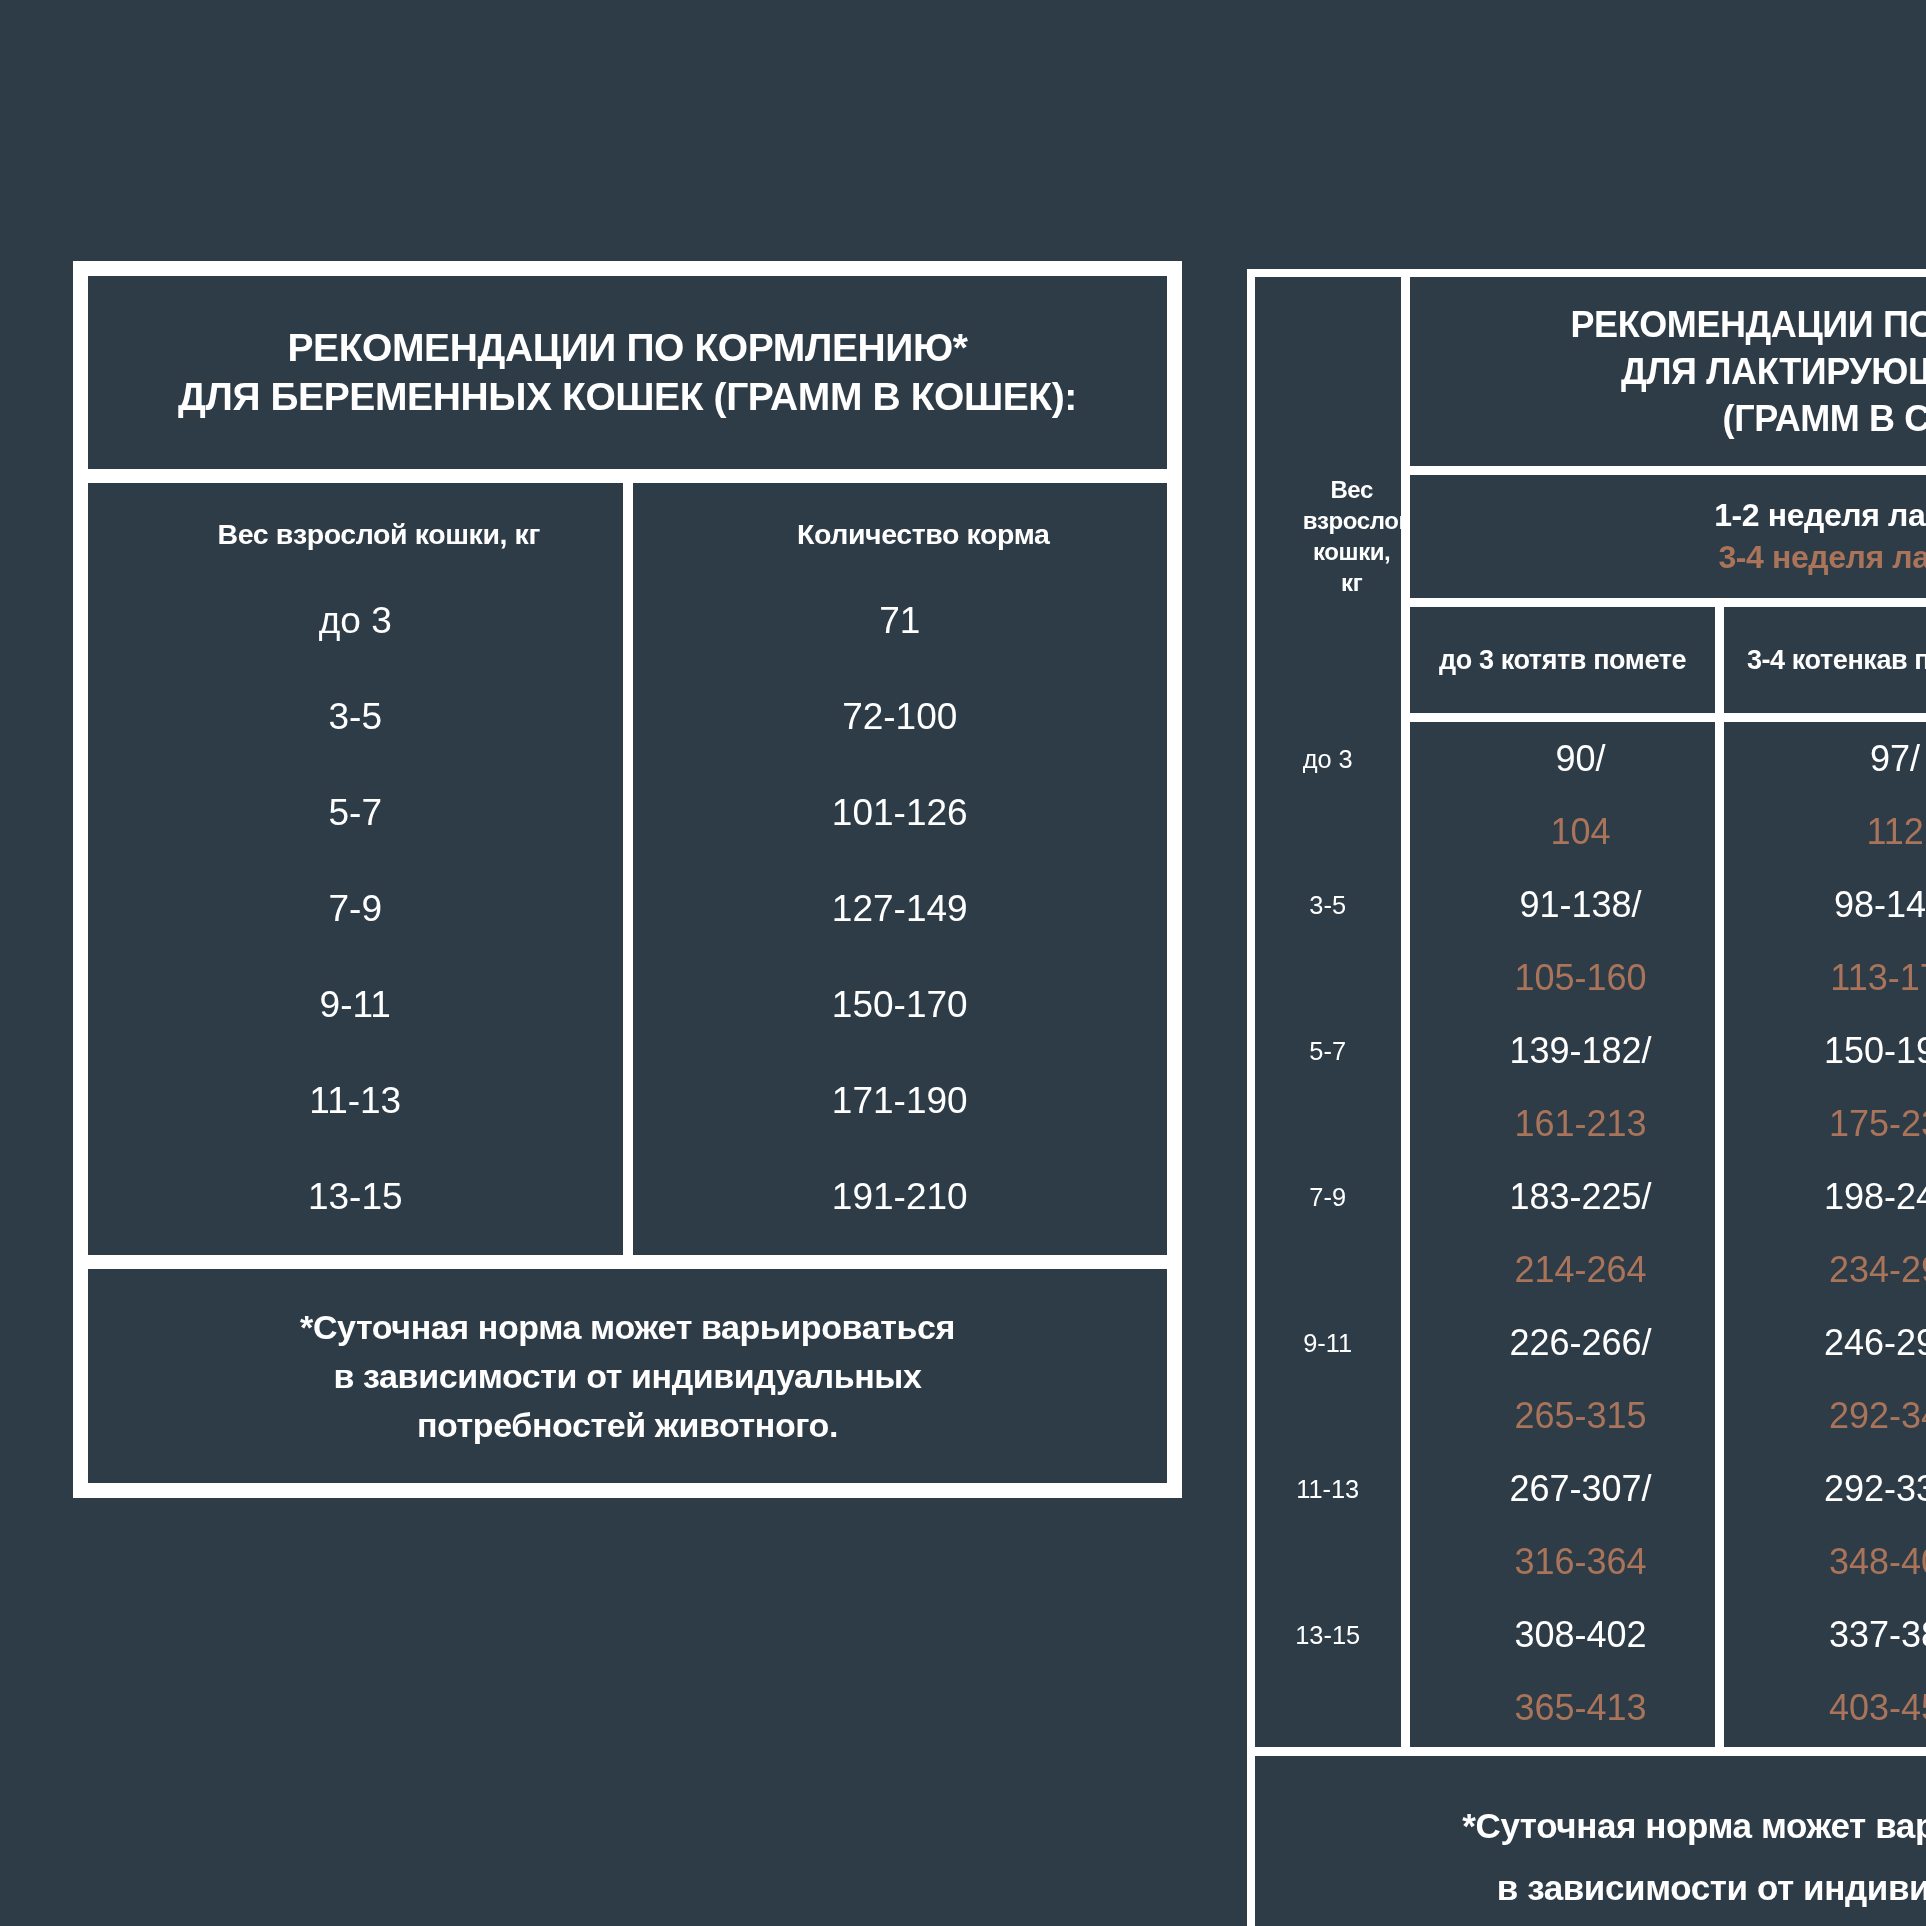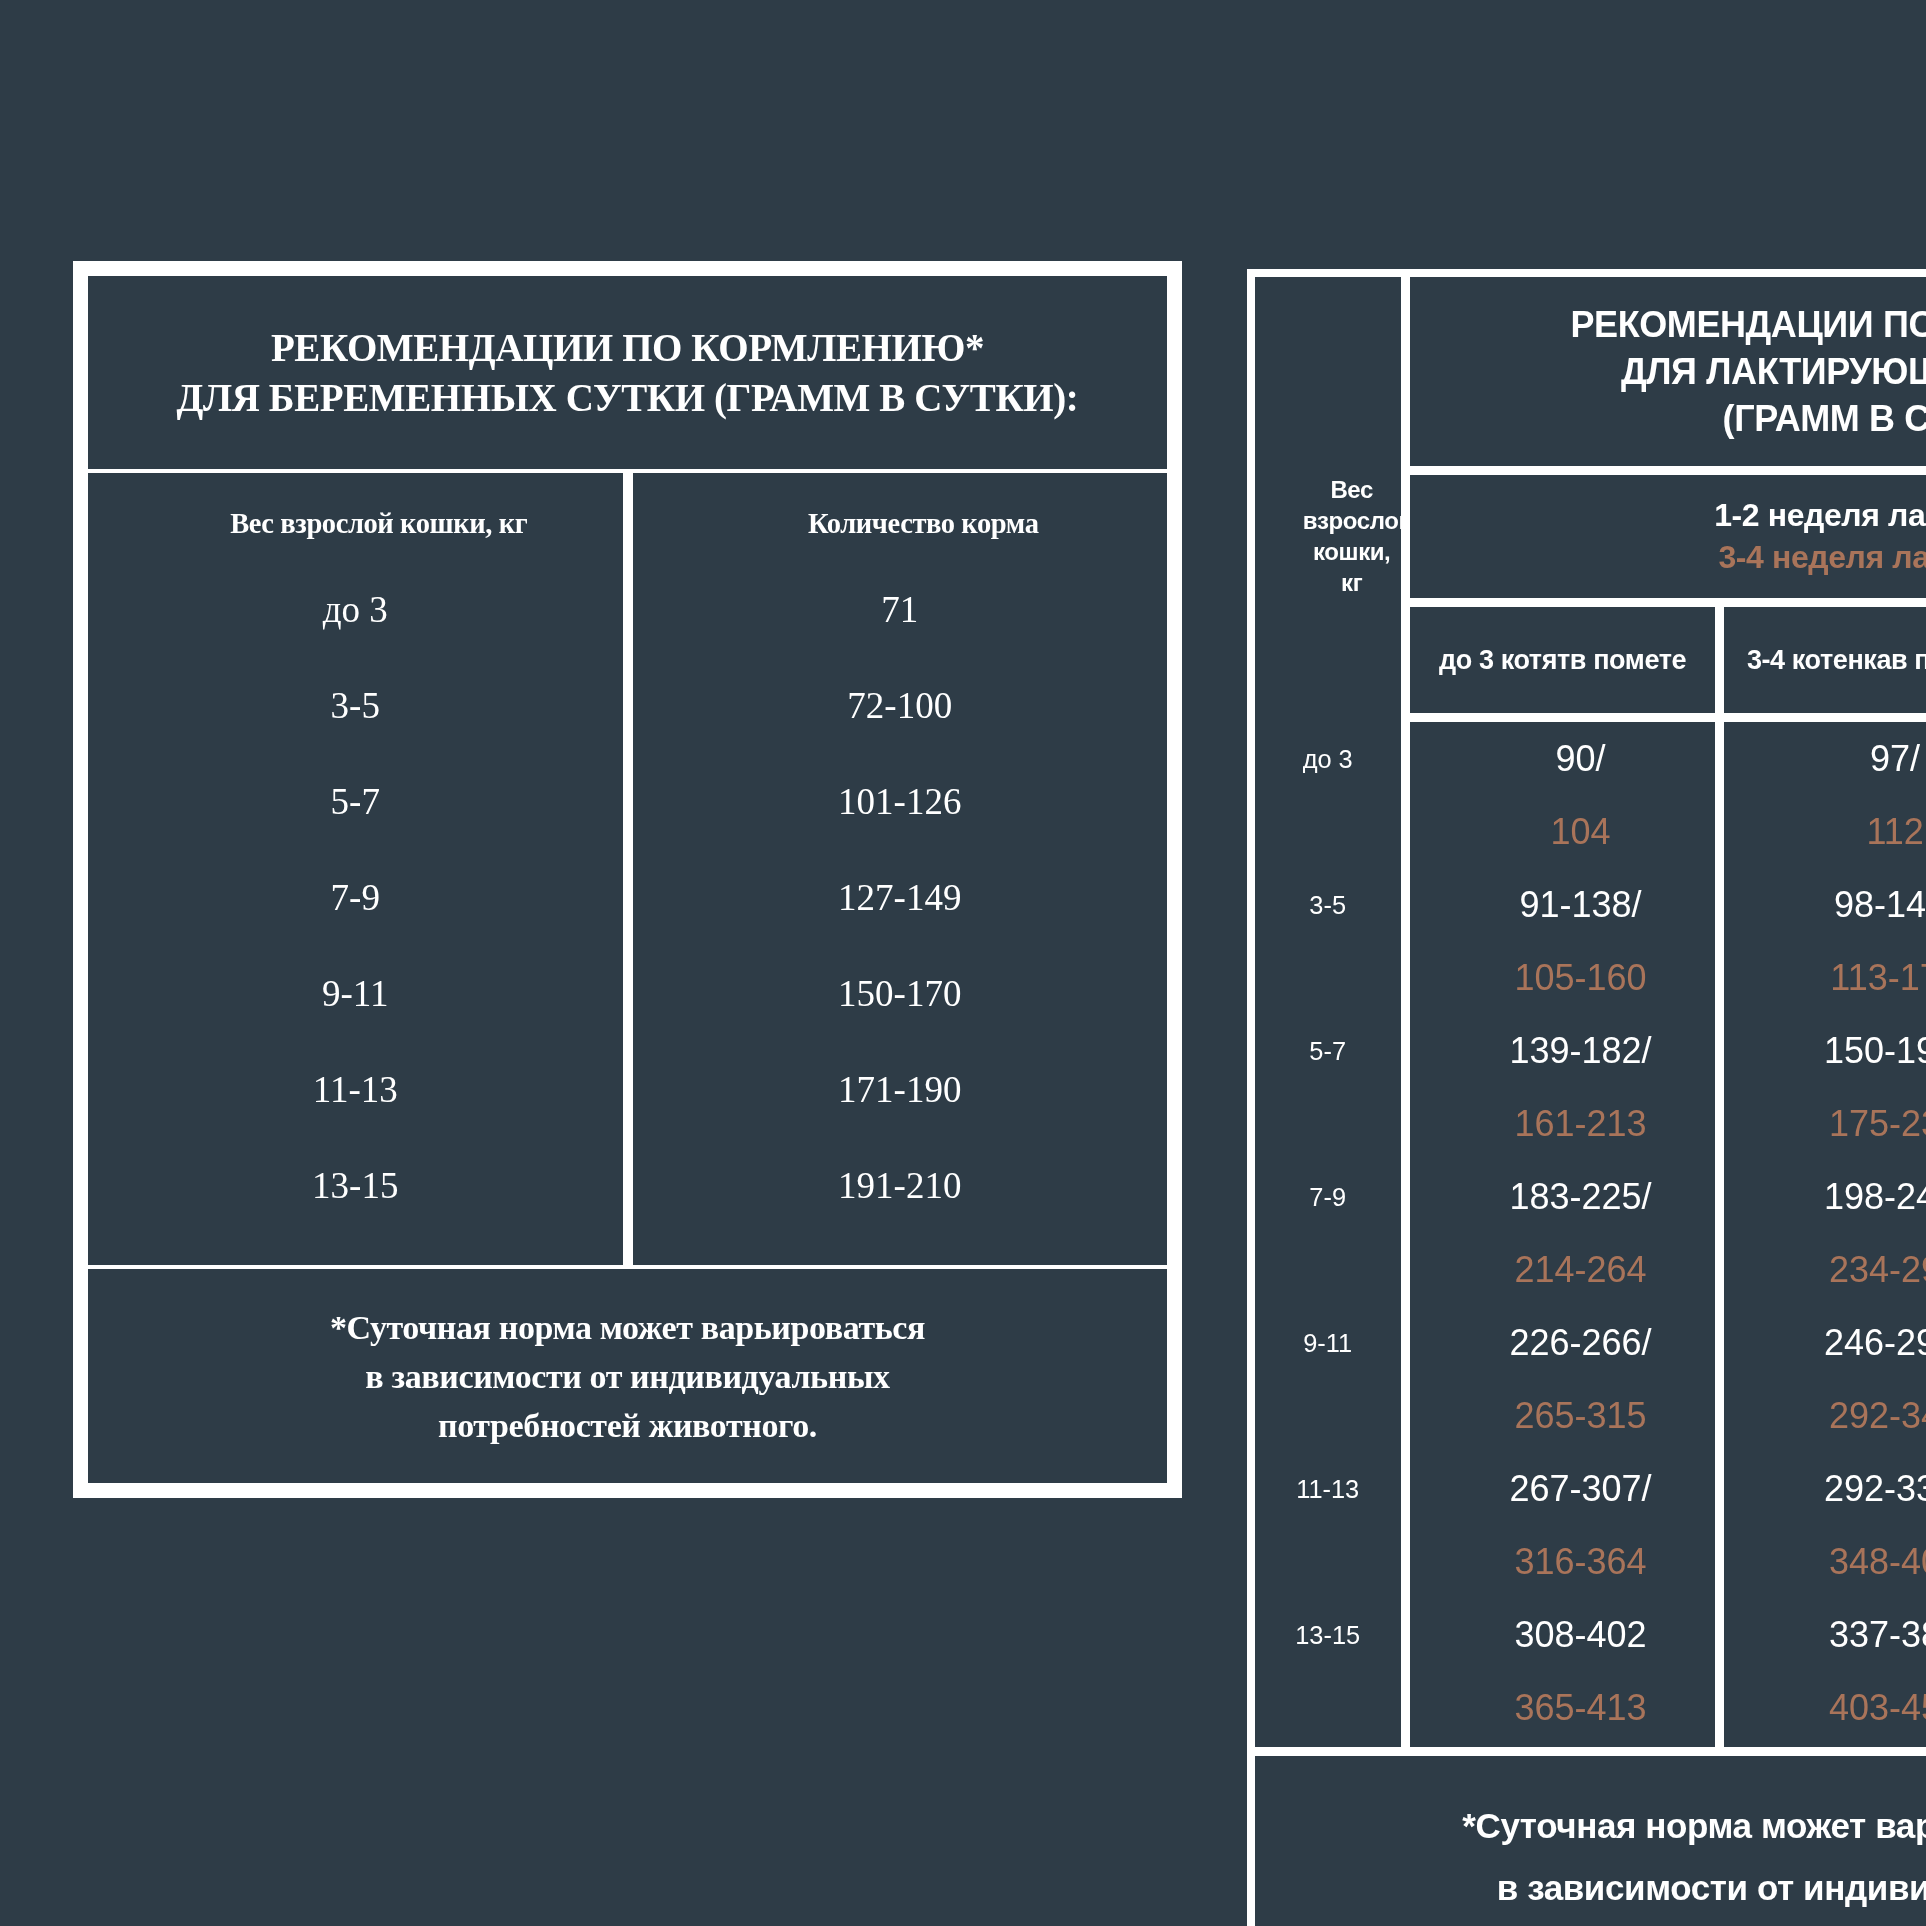--- a/index.html
+++ b/index.html
@@ -15,21 +15,21 @@
   .dark { background: #2e3c47; }
 
   
   .lt {
     position: absolute;
     left: 73px; top: 261px;
     width: 1109px; height: 1237px;
     background: #ffffff;
     padding: 15px;
     box-sizing: border-box;
-    display: flex; flex-direction: column; gap: 4px; font-family: Liberation Serif, serif;
+    display: flex; flex-direction: column; gap: 14px;
   }
   .lt-title {
     height: 193px;
     display: flex; flex-direction: column; align-items: center; justify-content: center;
     gap: 5.4px;
     font-size: 39px; font-weight: bold; letter-spacing: -0.4px;
     text-align: center;
   }
   .lt-cols { flex: 1; display: flex; gap: 10px; }
   .lt-col { flex: 1; text-align: center; }
@@ -110,21 +110,21 @@
     font-size: 35px; font-weight: bold; line-height: 62px; letter-spacing: -0.4px;
     text-align: center;
   }
 </style>
 </head>
 <body>
 
 <div class="lt">
   <div class="lt-title dark">
     <div>РЕКОМЕНДАЦИИ ПО КОРМЛЕНИЮ*</div>
-    <div>ДЛЯ БЕРЕМЕННЫХ СУТКИ (ГРАММ В СУТКИ):</div>
+    <div>ДЛЯ БЕРЕМЕННЫХ КОШЕК (ГРАММ В КОШЕК):</div>
   </div>
   <div class="lt-cols">
     <div class="lt-col dark">
       <div class="lt-colhead">Вес взрослой кошки, кг</div>
       <div class="lt-vals">
         <div class="lt-val">до 3</div>
         <div class="lt-val">3-5</div>
         <div class="lt-val">5-7</div>
         <div class="lt-val">7-9</div>
         <div class="lt-val">9-11</div>

